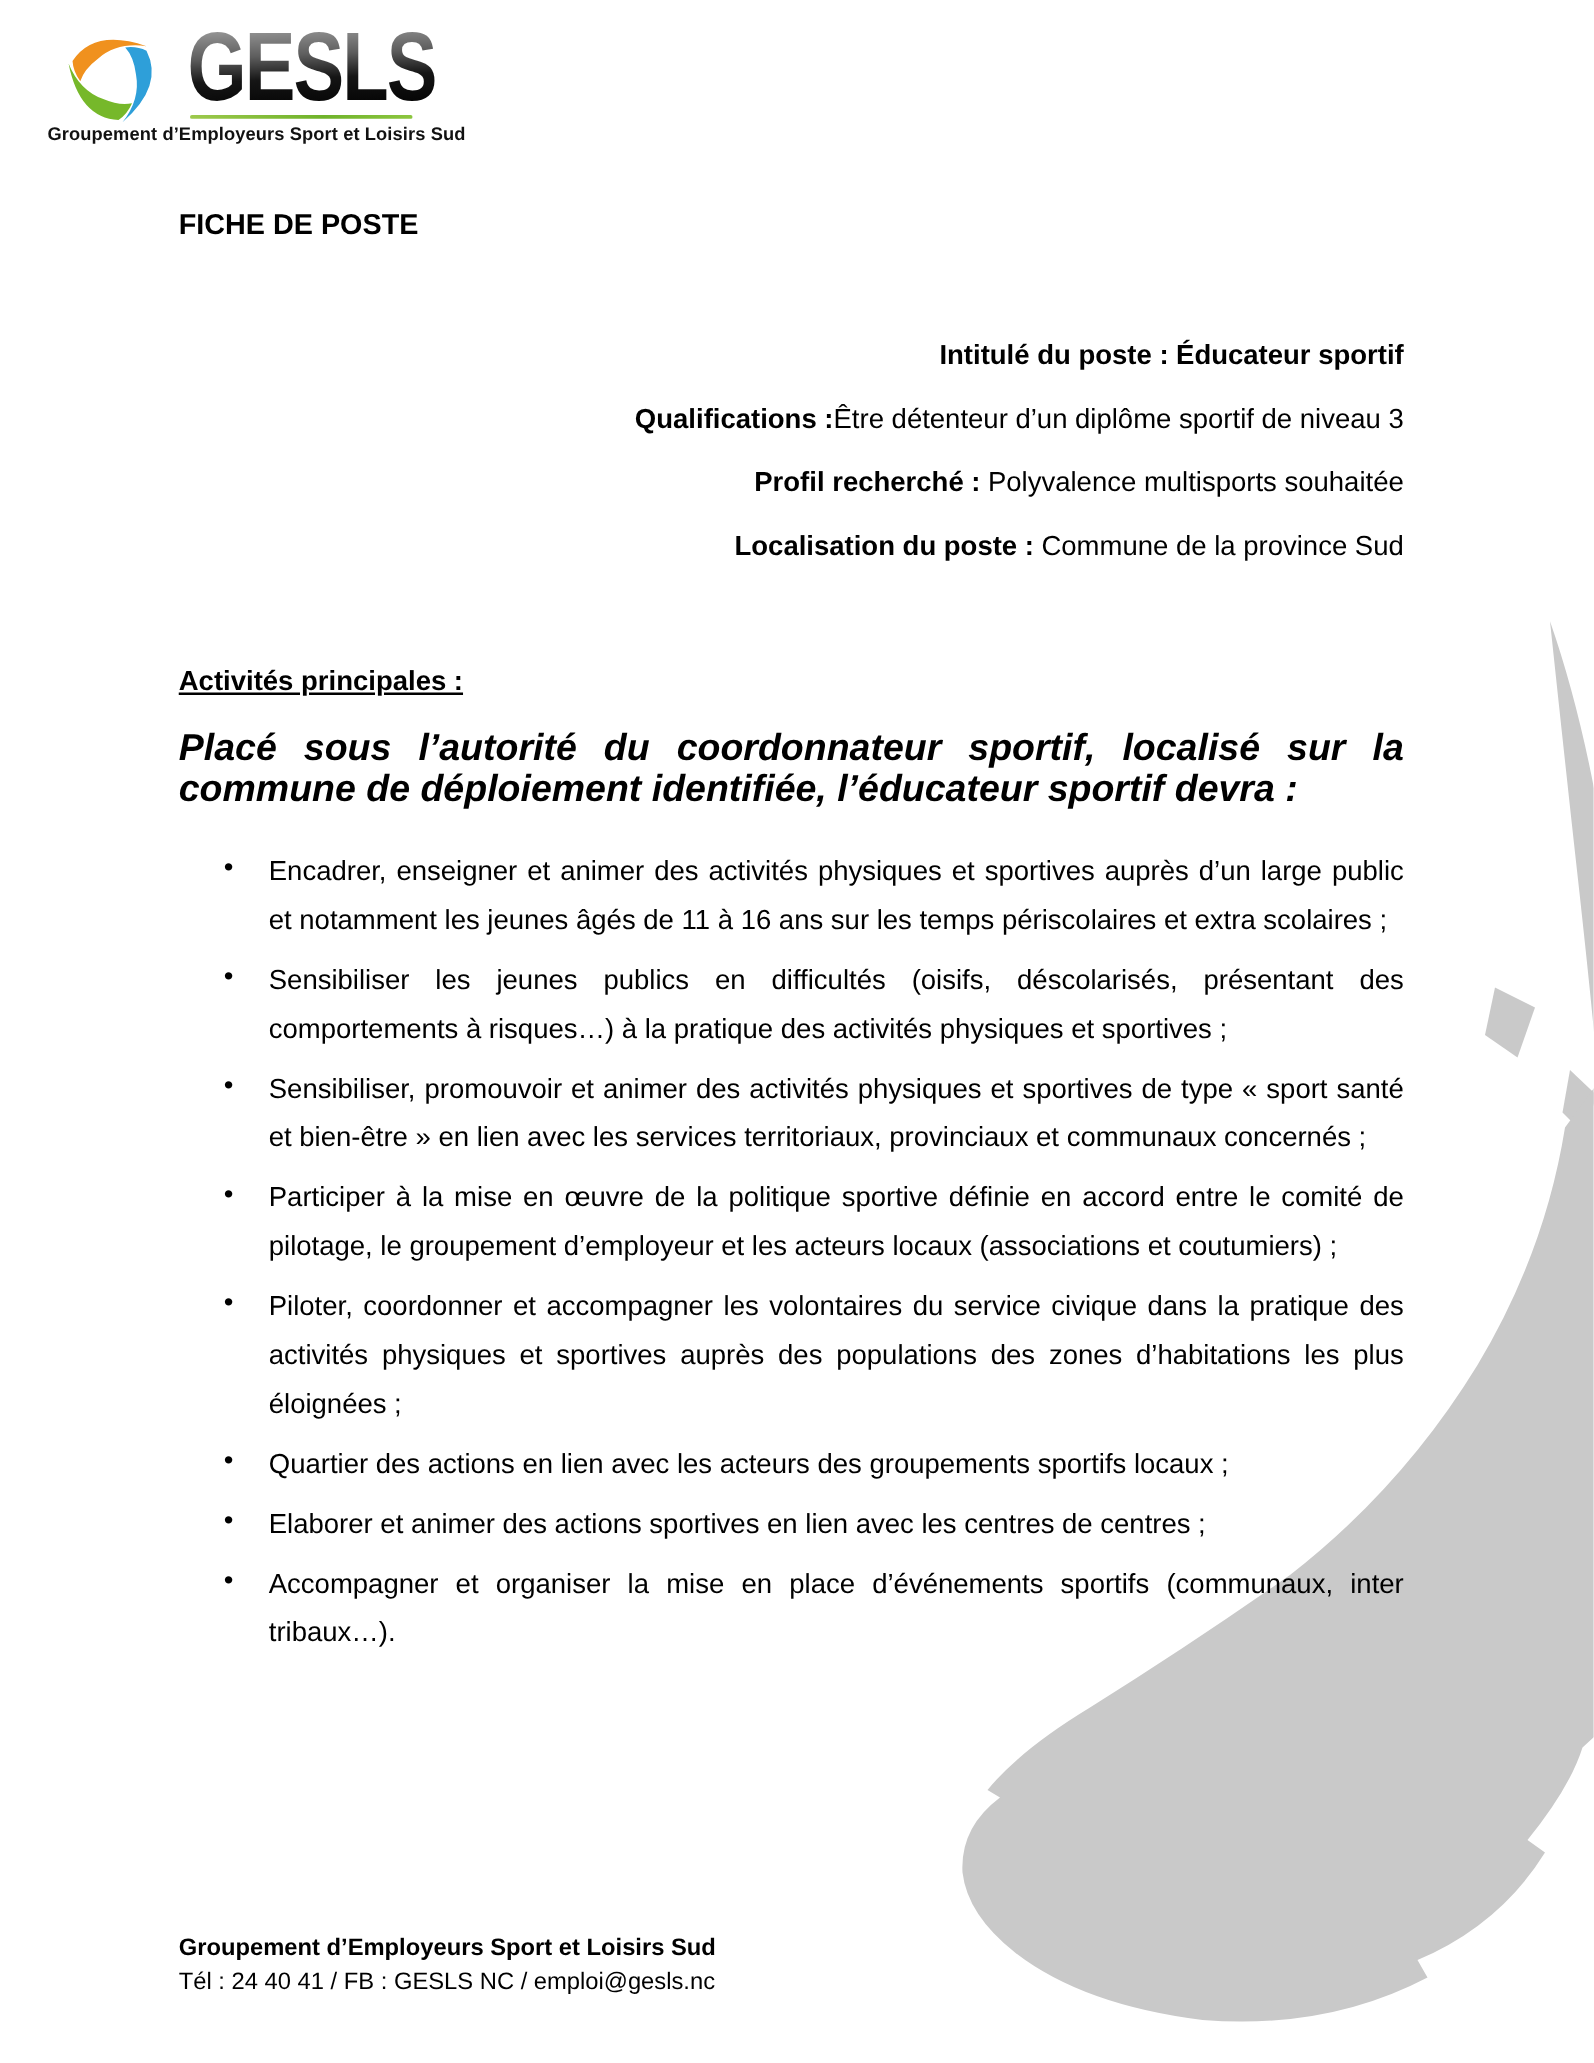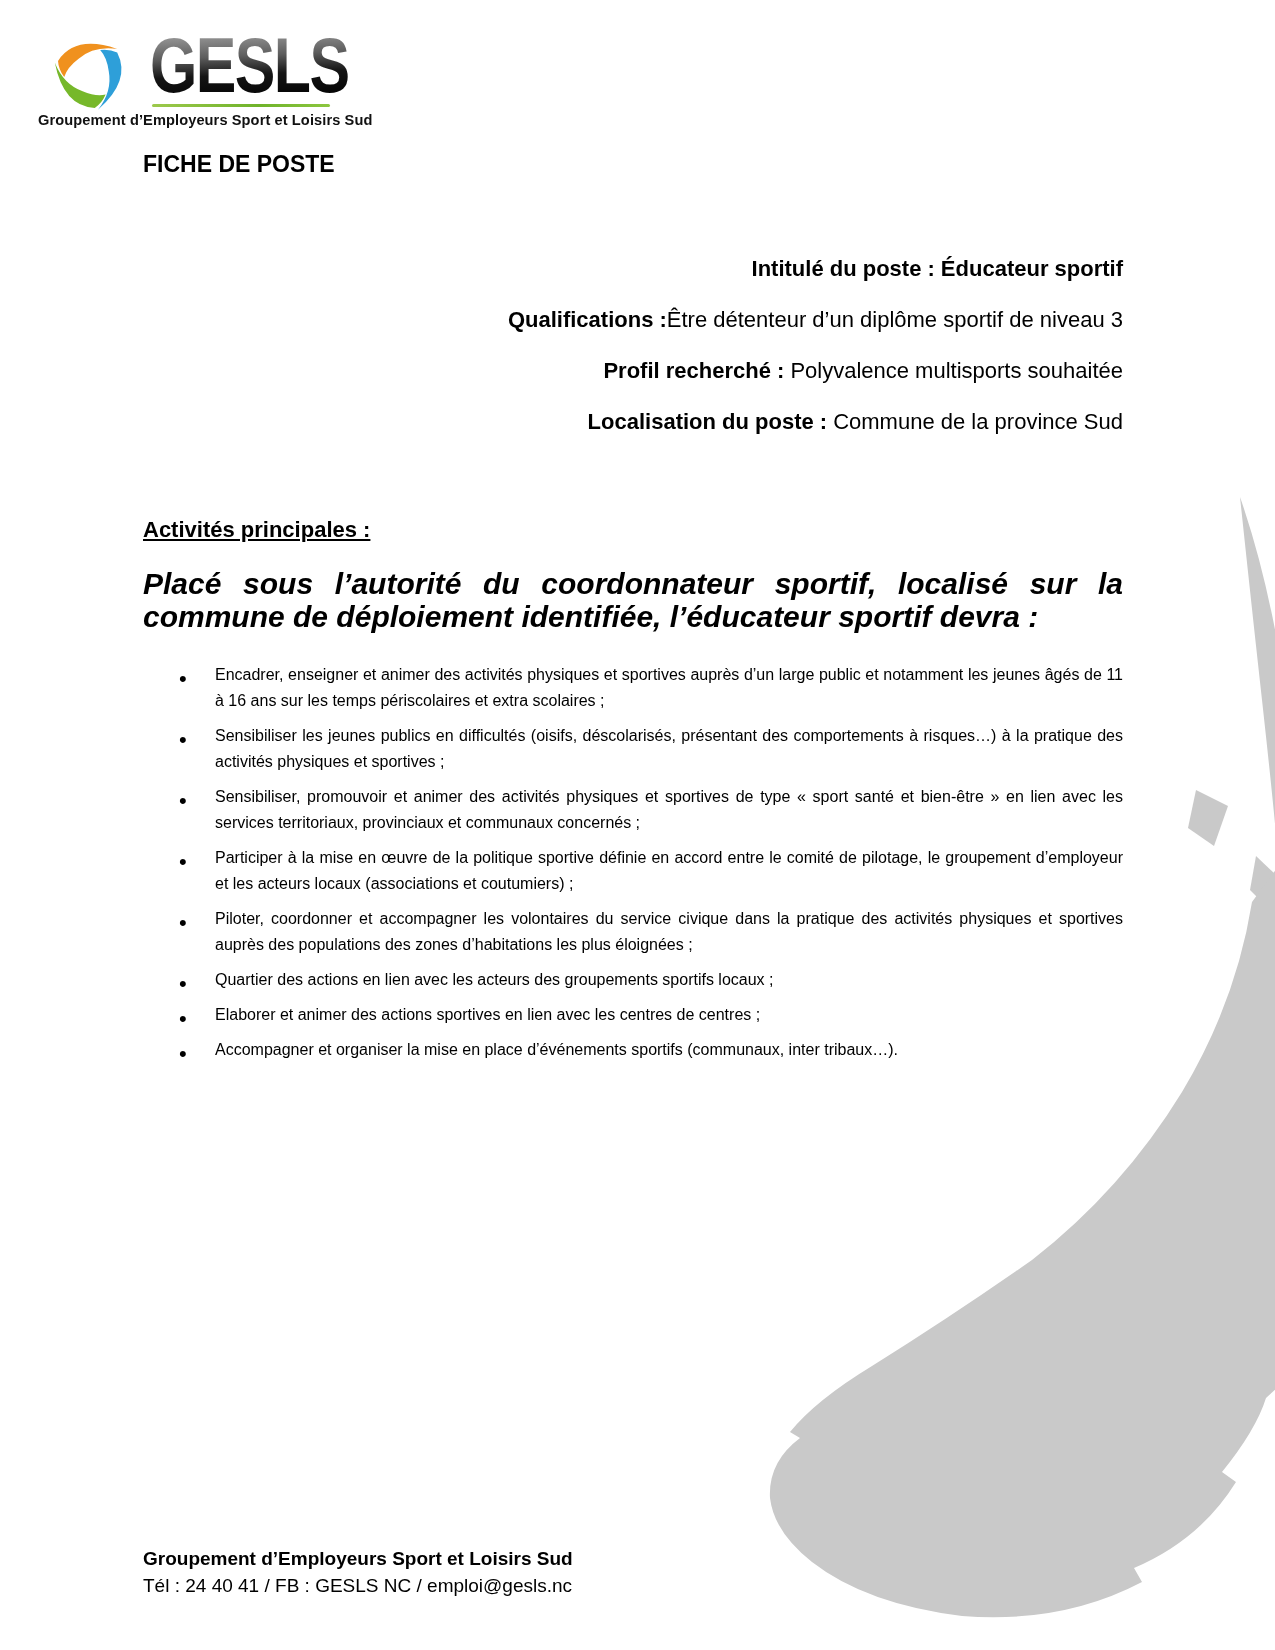--- a/index.html
+++ b/index.html
@@ -7,21 +7,21 @@
     position:relative;
     width:1275px;height:1650px;
     background:#ffffff;
     overflow:hidden;
     font-family:"Liberation Sans",sans-serif;
     color:#000;
   }
   
   .watermark{position:absolute;left:0;top:0;z-index:0;}
   
-  .logo{position:absolute;left:0;top:12px;width:600px;height:135px;z-index:2;text-align:right;}
+  .logo{position:absolute;left:0;top:0;width:600px;height:135px;z-index:2;text-align:right;}
   .logo-icon{position:absolute;left:36px;top:20px;}
   .brand{
     position:absolute;left:150px;top:18px;
     font-size:78px;font-weight:bold;letter-spacing:-2px;line-height:70px;
     transform:scaleX(0.78);transform-origin:left top;
     color:#1a1a1a;
   }
   @supports (-webkit-background-clip:text){
     .brand{
       background:linear-gradient(178deg,#a9a9a9 0%,#5d5d5d 38%,#151515 62%,#000 100%);
@@ -32,39 +32,39 @@
     position:absolute;left:152px;top:92px;width:178px;height:3px;
     background:linear-gradient(90deg,#9dc94c,#6fb32a 60%,#8cc63f);
     border-radius:2px;
   }
   .tagline{
     position:absolute;left:38px;top:100px;
     font-size:14.6px;font-weight:bold;letter-spacing:0.1px;color:#111;
     white-space:nowrap;
   }
   
-  .content{position:absolute;left:143px;top:0;width:980px;z-index:1;}
+  .content{position:absolute;left:143px;top:15px;width:980px;z-index:1;}
   .doc-title{margin:150px 0 0 0;font-size:23px;line-height:28px;font-weight:bold;}
   .fields{margin-top:77px;}
   .field{margin:0 0 24px 0;font-size:22px;line-height:27px;text-align:right;}
   .field .label{font-weight:bold;}
   .field .value{margin-left:6px;}
   .field.no-gap .value{margin-left:0;}
   .field.bold-value .value{font-weight:bold;}
   .section-header{margin:81px 0 0 0;font-size:22px;line-height:27px;font-weight:bold;text-decoration:underline;}
   .intro{
     margin:24px 0 0 0;font-size:30px;line-height:33px;
     font-weight:bold;font-style:italic;text-align:justify;
   }
   .bullets{
     margin:29px 0 0 72px;padding:0;width:908px;list-style:none;
   }
   .bullets li{
     position:relative;margin:0 0 9px 0;
-    font-size:16px;line-height:26px;text-align:justify;
+    font-size:22px;line-height:39px;text-align:justify;
   }
   .bullets li::before{
     content:"\2022";
     position:absolute;left:-36px;top:0;
     font-size:22px;line-height:33px;
   }
   
   .footer{position:absolute;left:143px;top:1546px;z-index:1;font-size:19px;line-height:26.5px;}
   .footer .f-bold{font-weight:bold;}
 </style>

